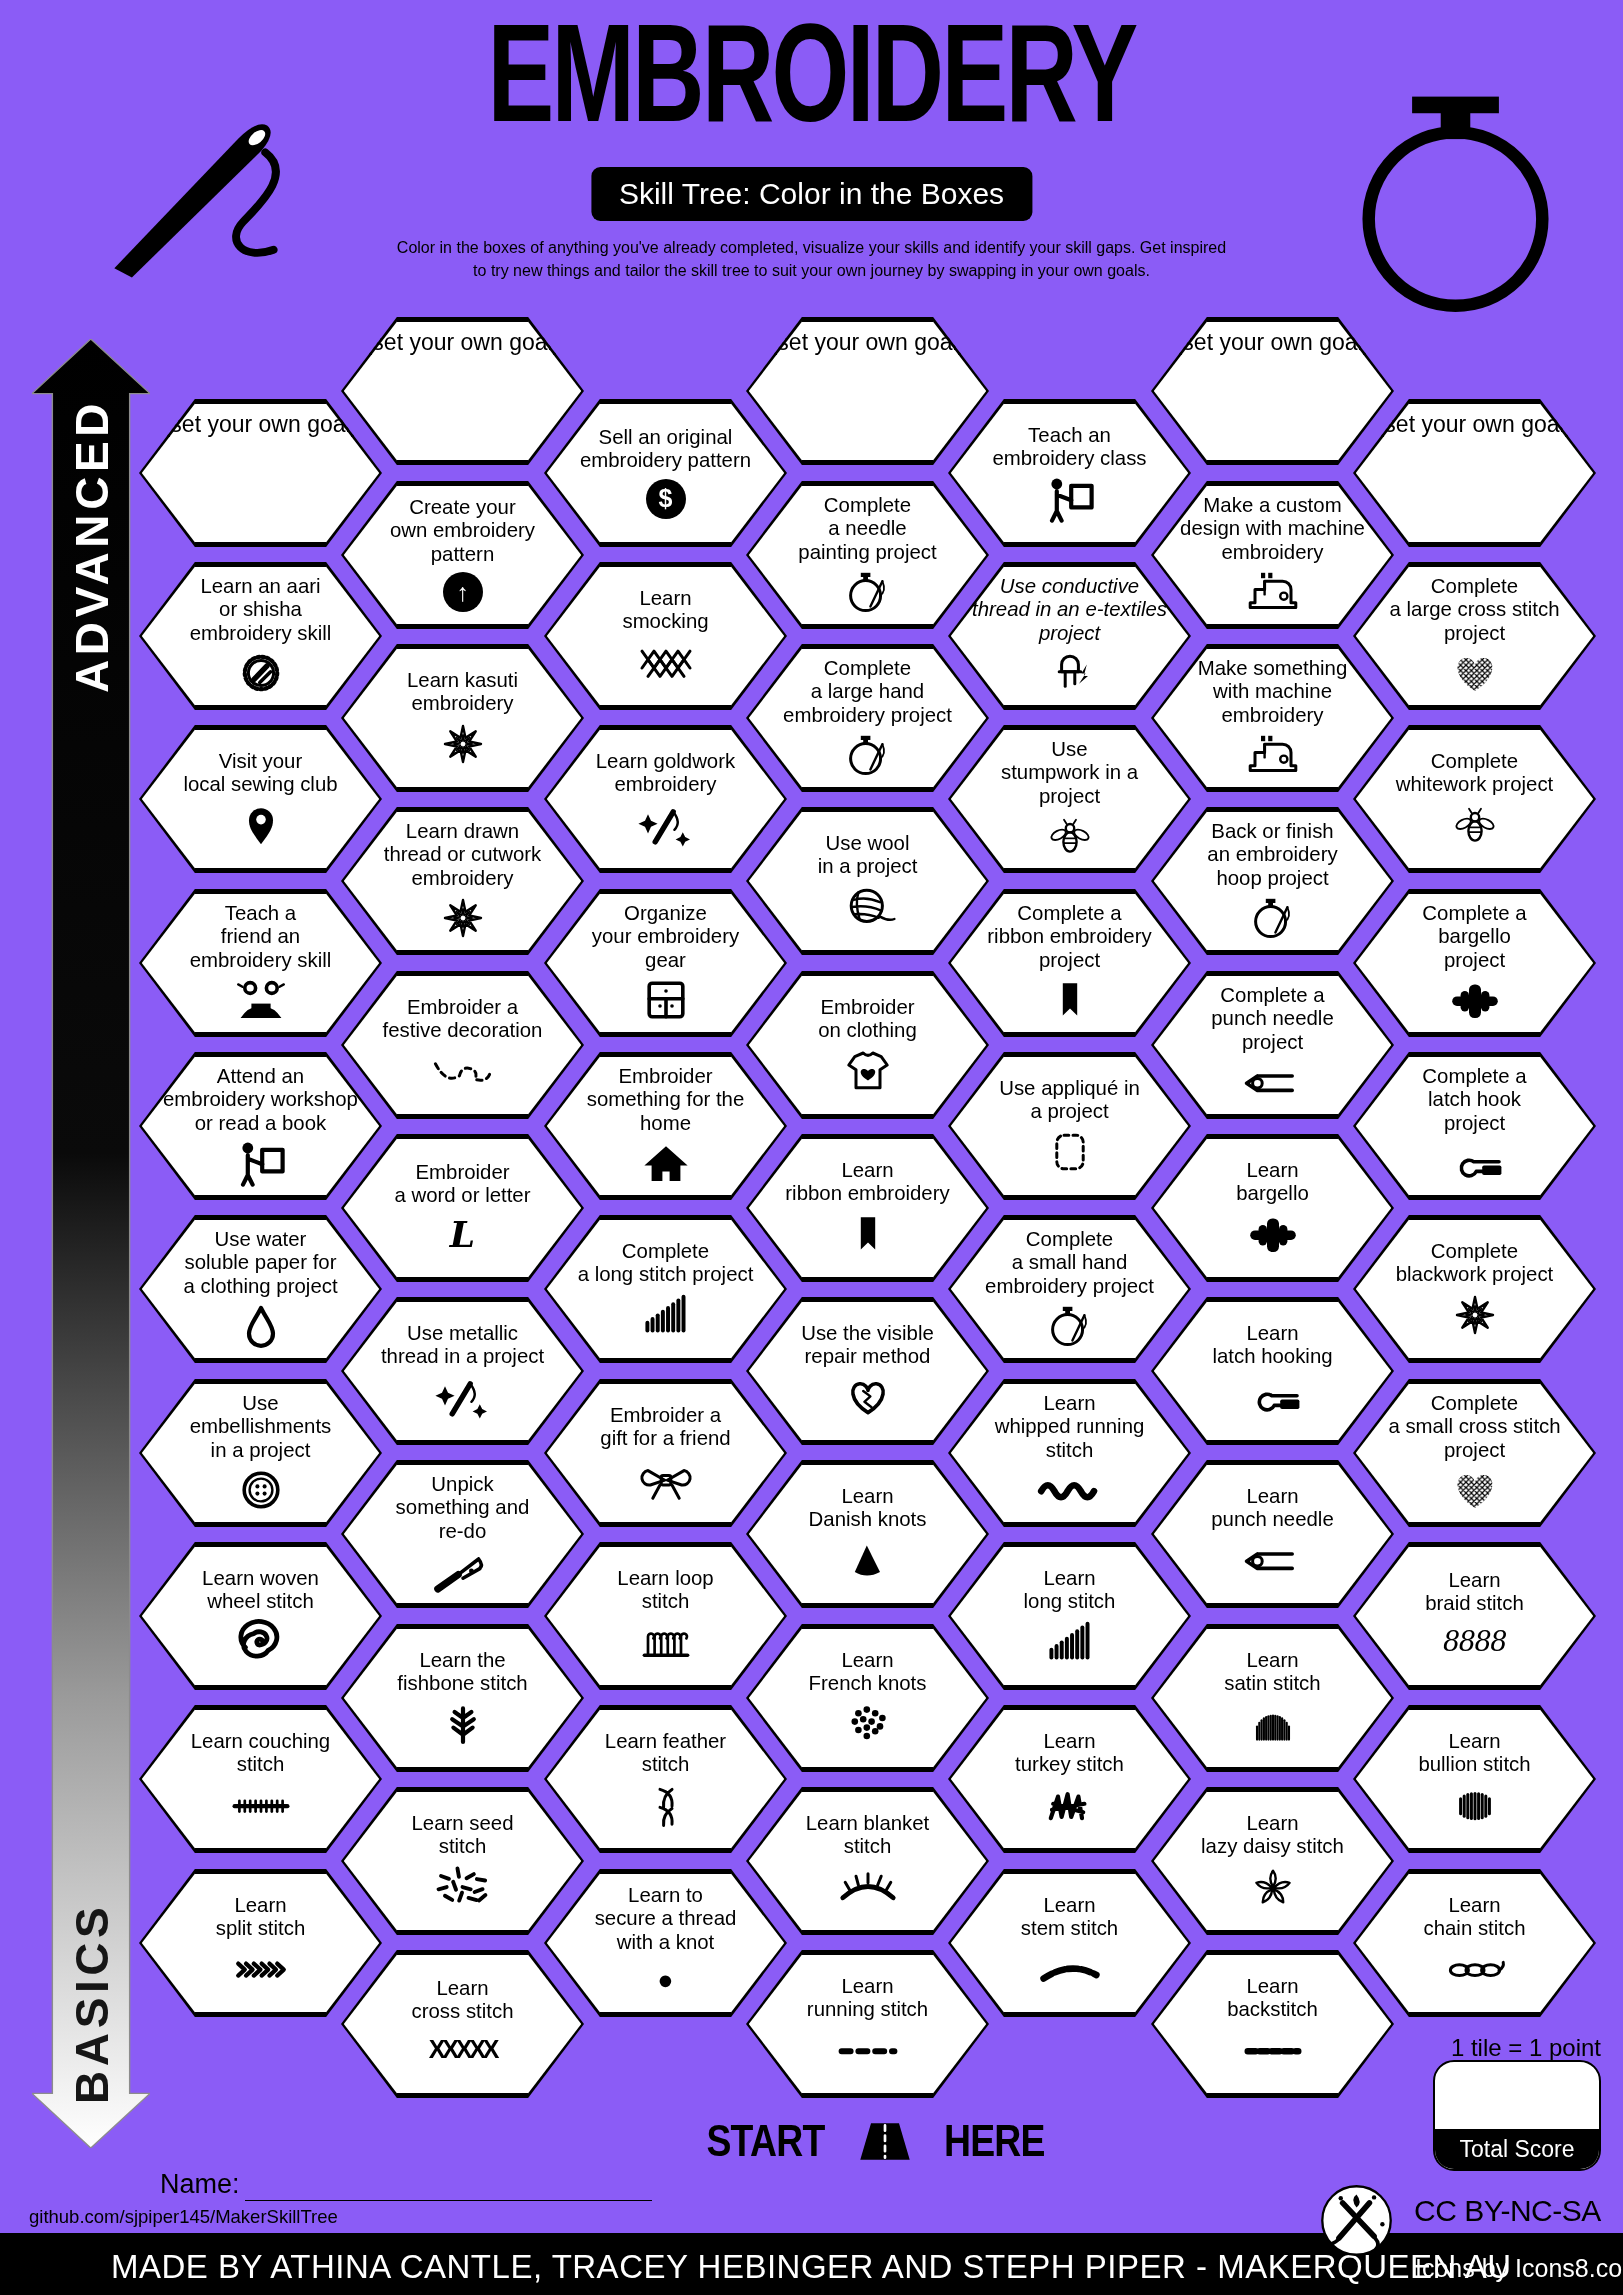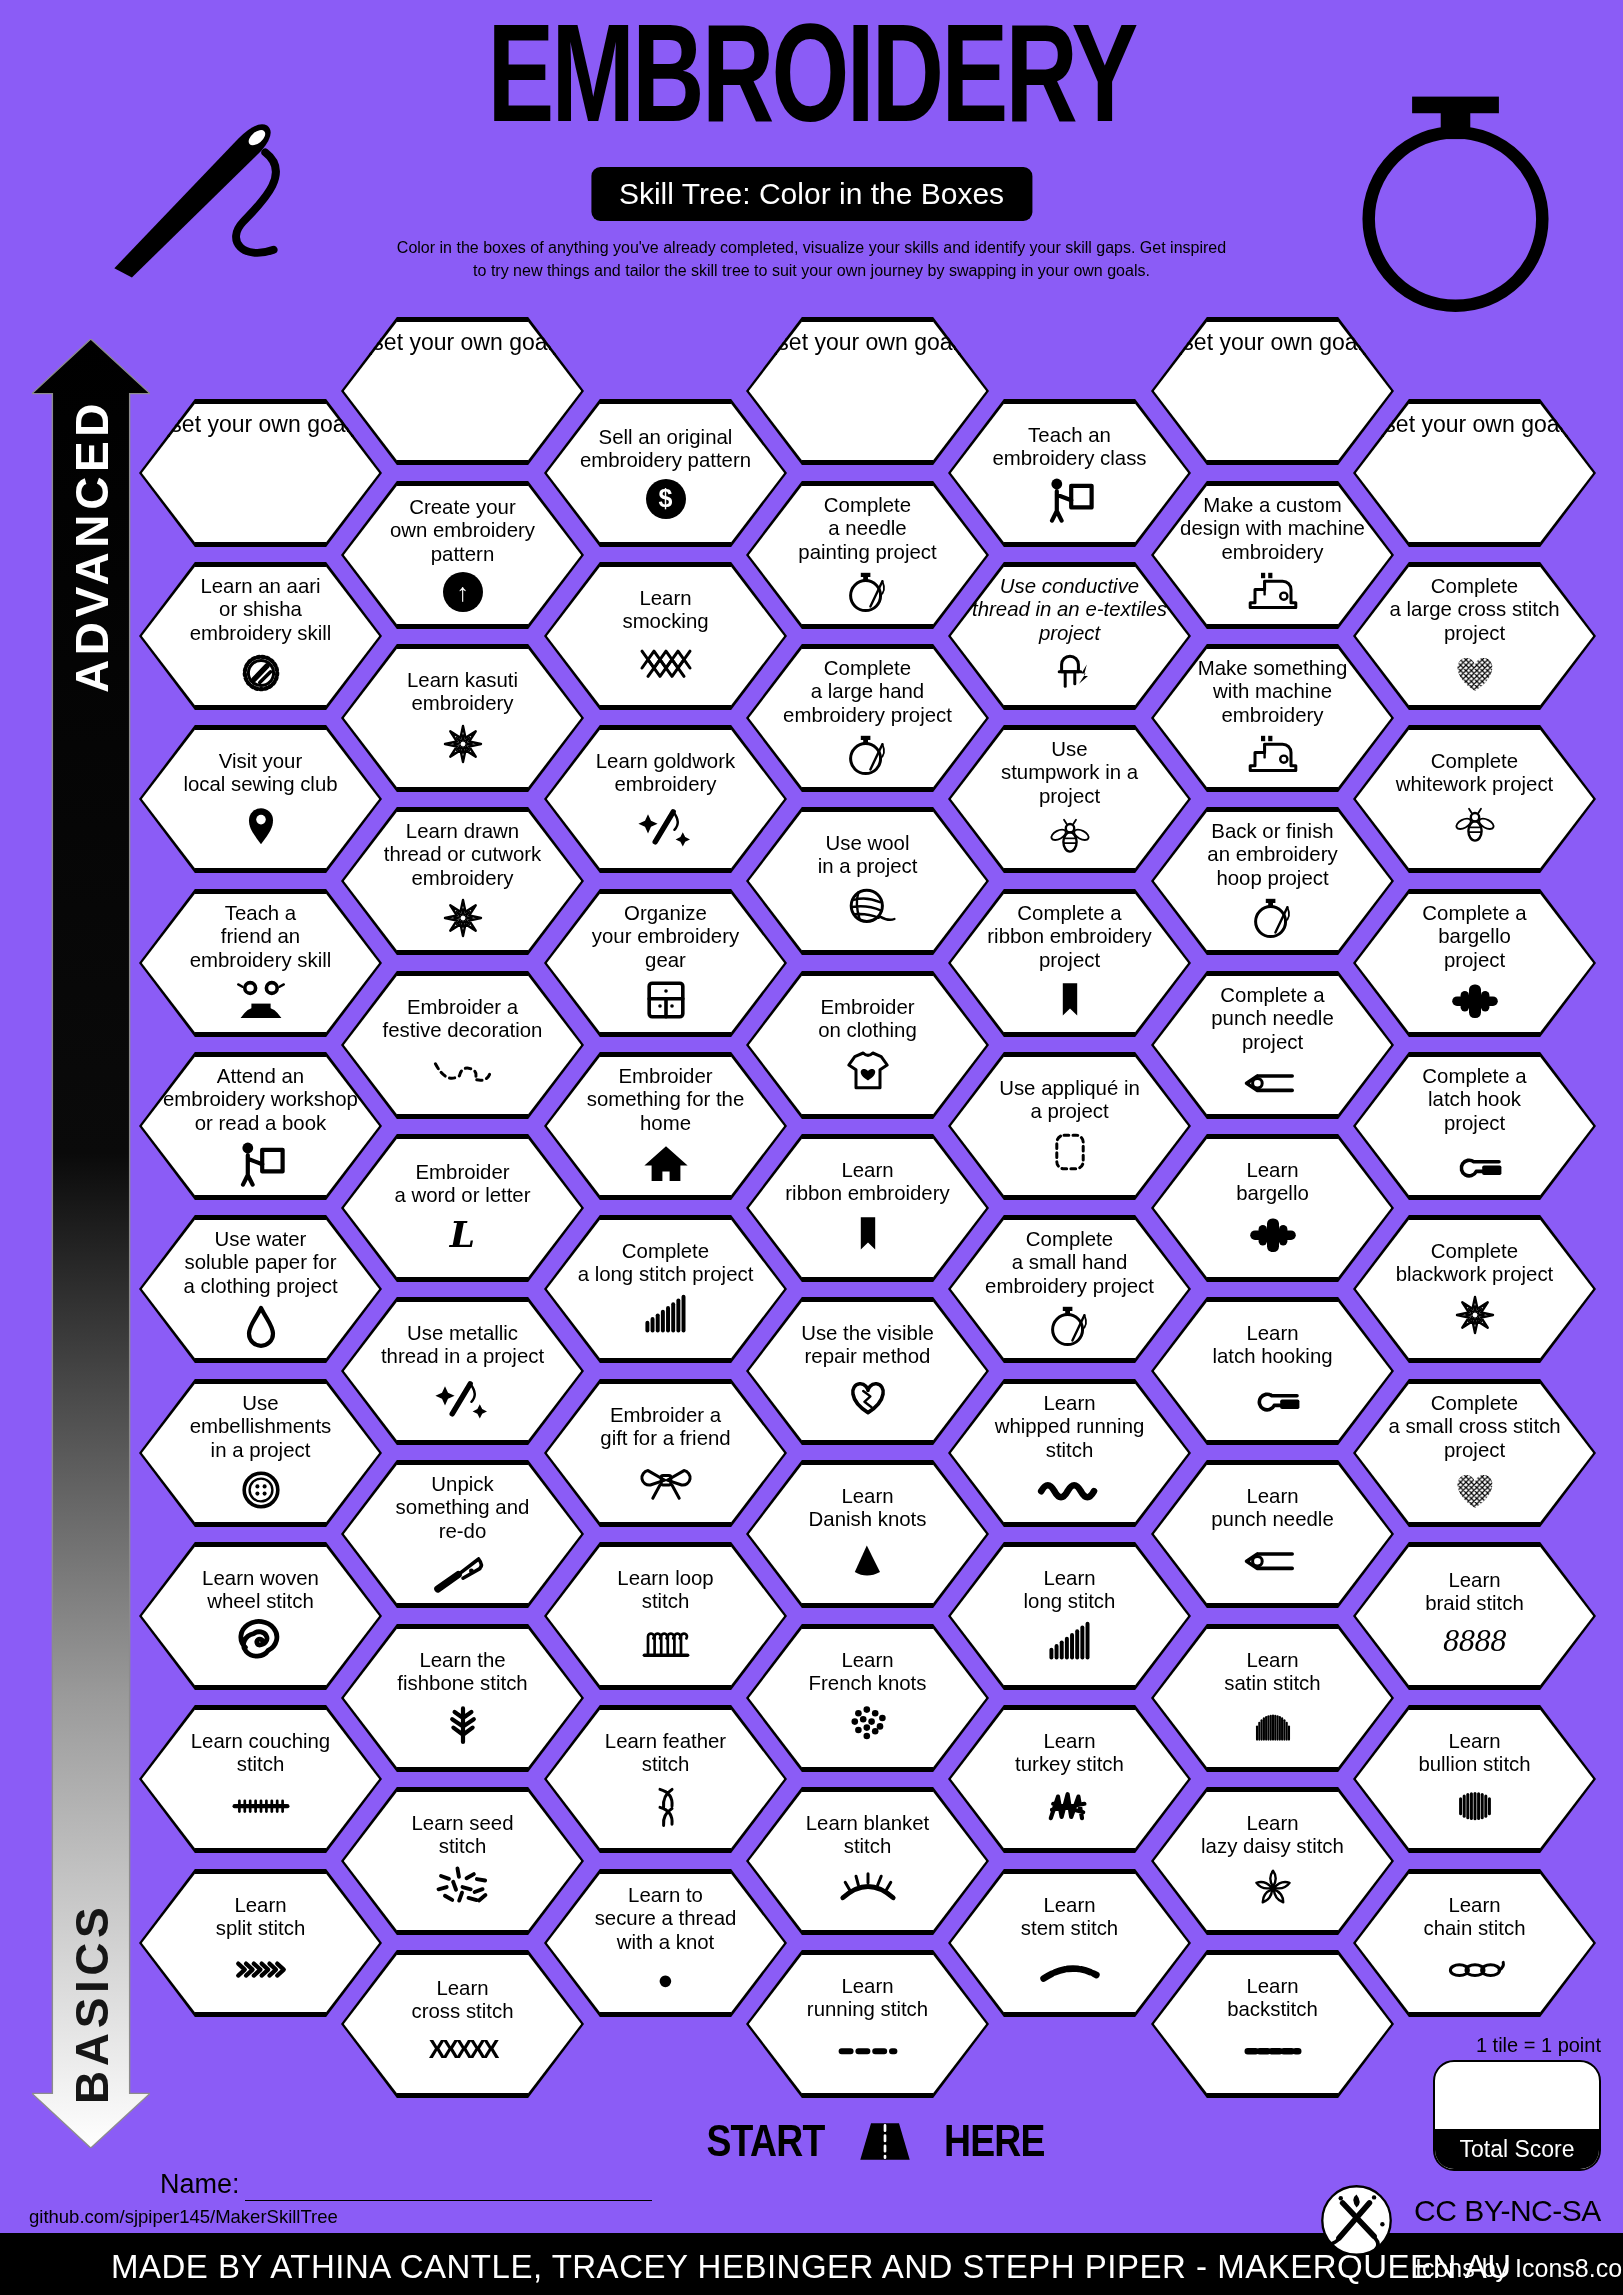--- a/index.html
+++ b/index.html
@@ -54,21 +54,21 @@
 
   
   .start-row{position:absolute;left:696px;top:2116px;display:flex;align-items:center;gap:12px;}
   .start-word{font-weight:700;font-size:44px;letter-spacing:-0.9px;transform:scaleX(.85);}
   .road-ic{width:76px;height:43px;}
   .road-ic svg{width:100%;height:100%;display:block;}
   .name-label{position:absolute;left:160px;top:2169px;font-size:27px;}
   .name-line{position:absolute;left:245px;top:2174px;width:407px;height:26px;
              border-bottom:1.9px solid #000;}
   .github{position:absolute;left:29px;top:2206px;font-size:18.5px;}
-  .tile-note{position:absolute;left:1388px;top:2034px;width:213px;text-align:right;font-size:20px;}
+  .tile-note{position:absolute;left:1388px;top:2034px;width:213px;text-align:right;font-size:24px;}
   .score-box{position:absolute;left:1433px;top:2060px;width:168px;height:111px;background:#fff;
              border:2.3px solid #000;border-radius:21px;overflow:hidden;box-sizing:border-box;}
   .score-band{position:absolute;left:0;right:0;bottom:0;height:40px;background:#000;color:#fff;
               display:flex;align-items:center;justify-content:center;font-size:23px;}
   .badge{position:absolute;left:1301px;top:2165px;width:111px;height:111px;z-index:3;}
   .badge svg{width:100%;height:100%;display:block;}
   .license{position:absolute;left:1414px;top:2194px;font-size:30px;letter-spacing:-0.5px;}
   .footer{position:absolute;left:0;right:0;top:2233px;height:63px;background:#000;}
   .footer-credit{position:absolute;left:111px;width:1203px;top:15px;text-align:center;
                  color:#fff;font-size:33px;letter-spacing:0.5px;white-space:nowrap;}

